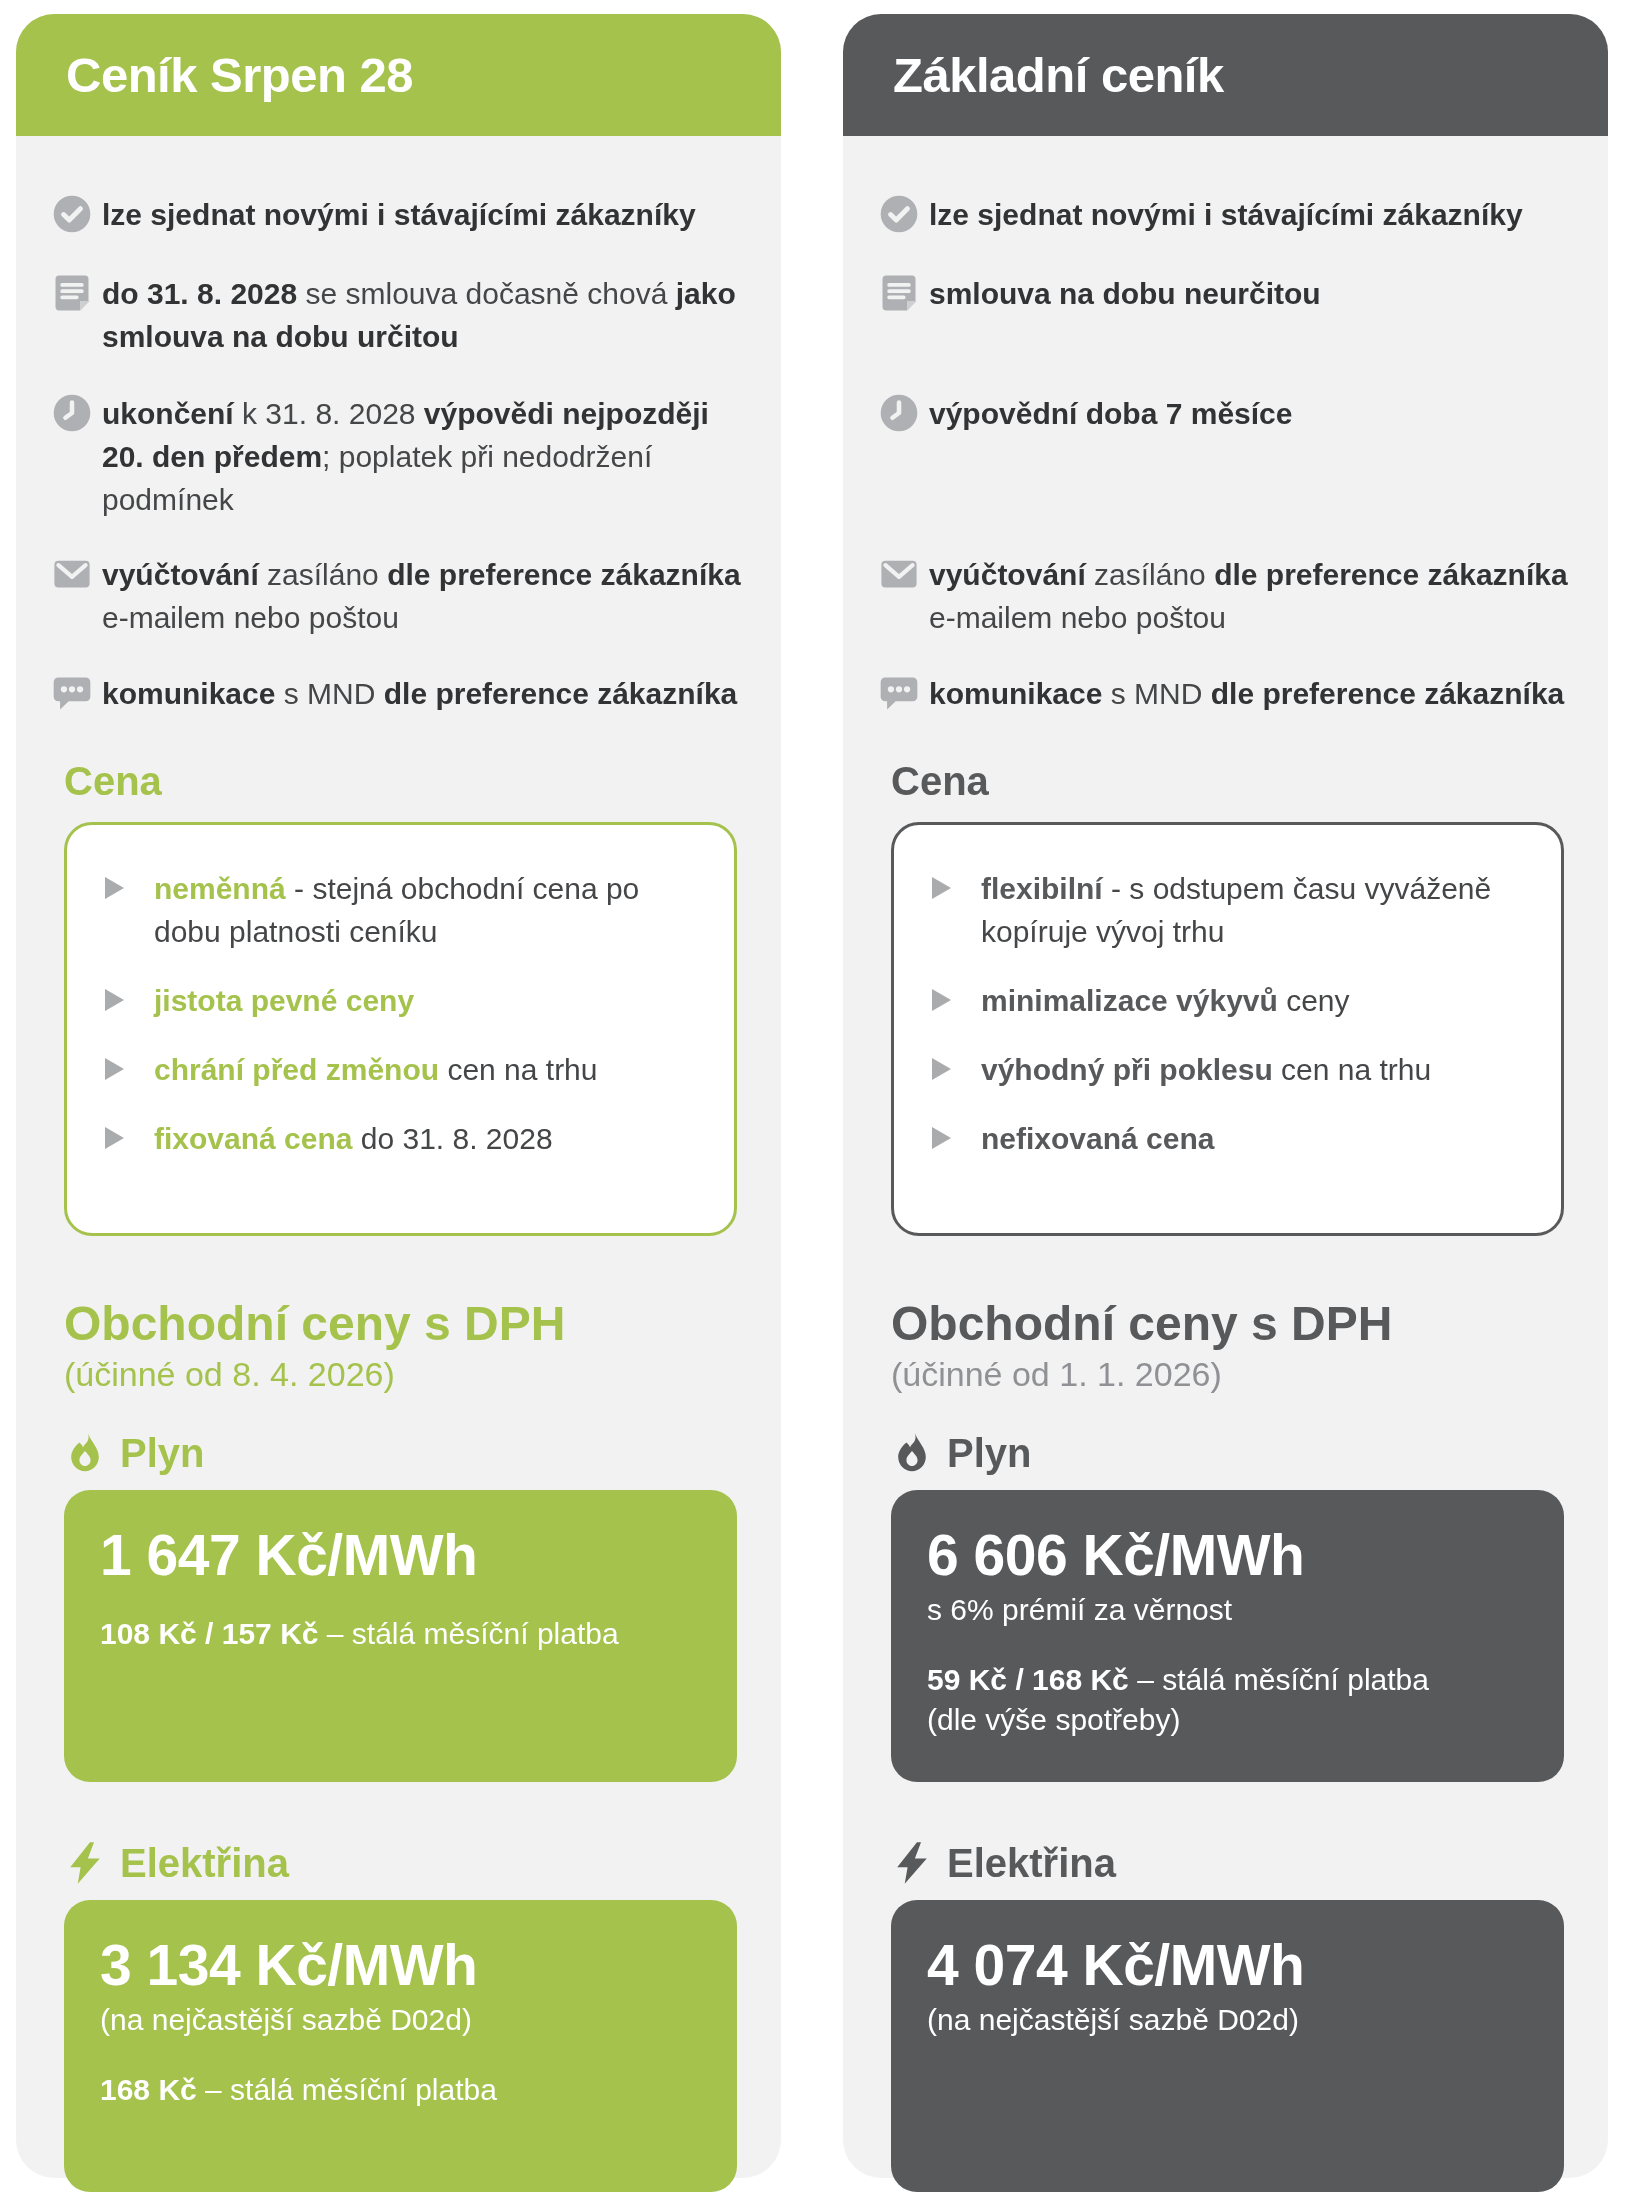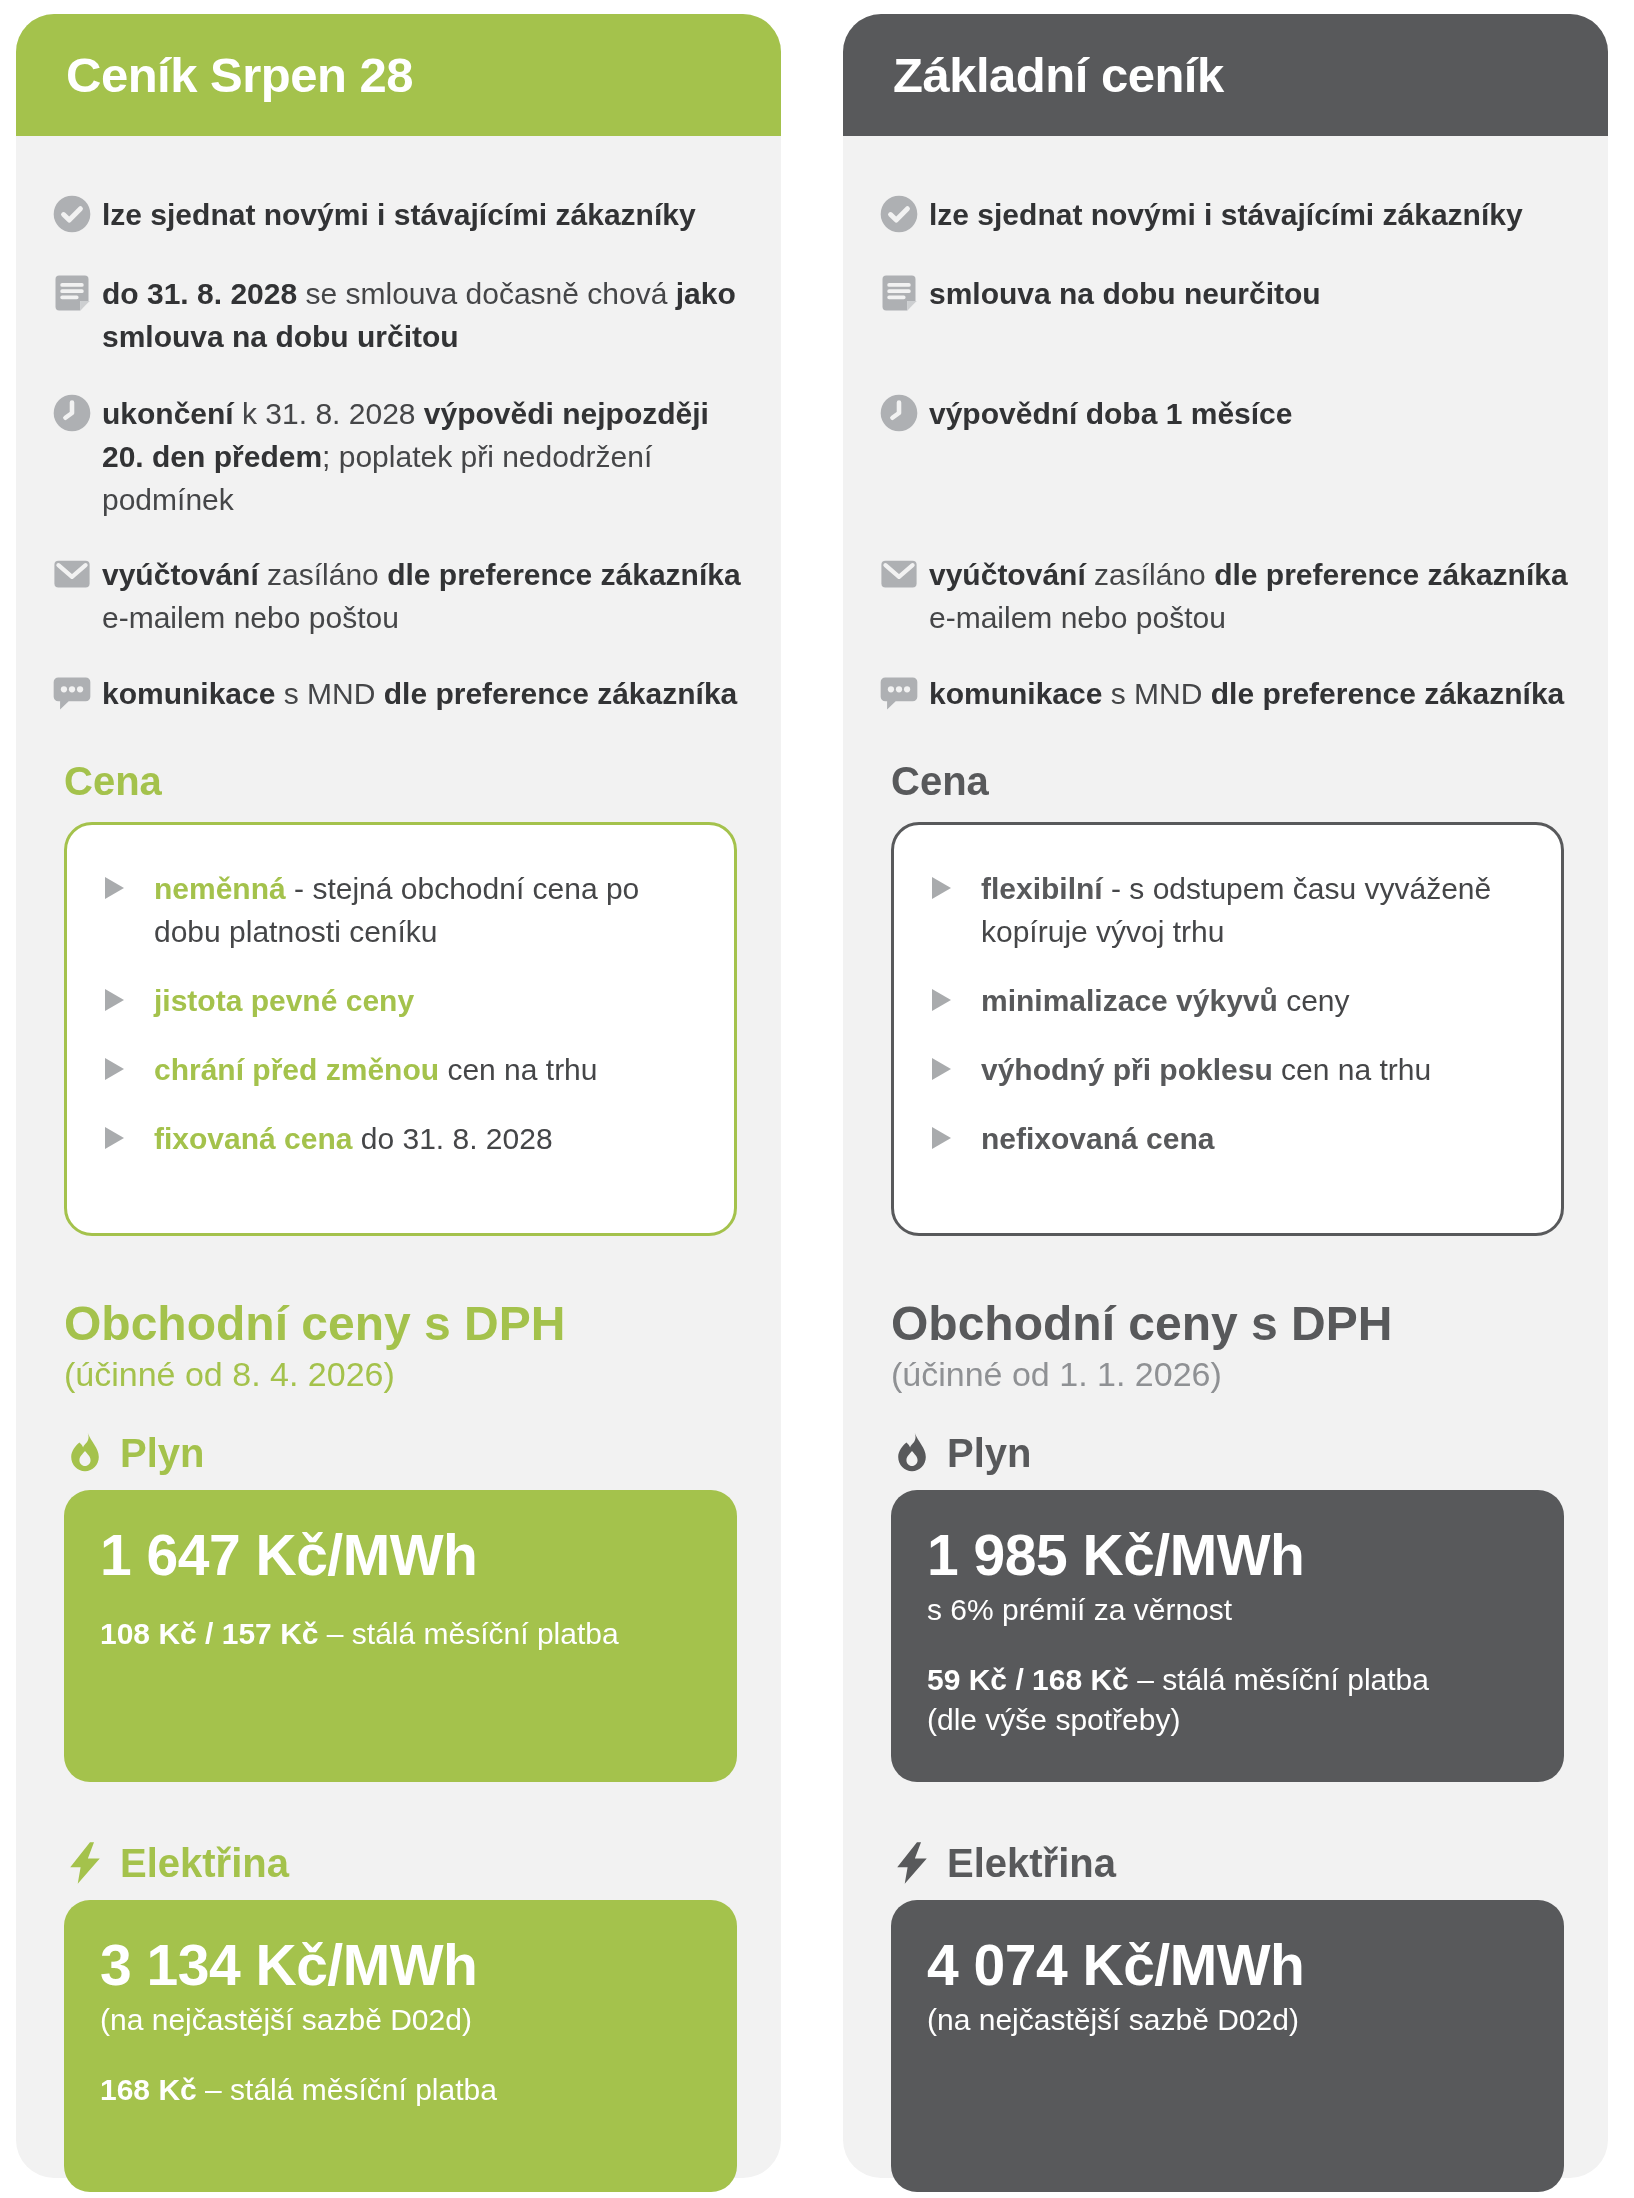--- a/index.html
+++ b/index.html
@@ -212,21 +212,21 @@
         </span>
       <p class="ftext"><span class="b">smlouva na dobu neurčitou</span></p>
     </div>
     <div class="f-row s3">
       <span class="icn">
           <svg viewBox="0 0 24 24">
             <circle cx="12" cy="12" r="10" fill="#aeb0b3"></circle>
             <path d="M12 6.3V12l-3.6 2.6" stroke="#f2f2f2" stroke-width="2.5" fill="none" stroke-linecap="round" stroke-linejoin="round"></path>
           </svg>
         </span>
-      <p class="ftext"><span class="b">výpovědní doba 1 měsíce</span></p>
+      <p class="ftext"><span class="b">výpovědní doba 7 měsíce</span></p>
     </div>
     <div class="f-row s4">
       <span class="icn">
           <svg viewBox="0 0 24 24">
             <rect x="2.4" y="4.8" width="19.2" height="14.6" rx="2.2" fill="#aeb0b3"></rect>
             <path d="M4.6 7.2l7.4 6.4 7.4-6.4" stroke="#f2f2f2" stroke-width="2.3" fill="none" stroke-linecap="round" stroke-linejoin="round"></path>
           </svg>
         </span>
       <p class="ftext"><span class="b">vyúčtování </span><span>zasíláno </span><span class="b">dle preference zákazníka</span><span> e-mailem nebo poštou</span></p>
     </div>
@@ -268,21 +268,21 @@
 
   <div class="fuel-label">
     <span class="ficn">
         <svg viewBox="0 0 24 24" fill="currentColor">
           <path fill-rule="evenodd" d="M13.4 1.4c1 2.7.2 4.3-.9 5.5-.6.7-1.3 1.3-1.5 2.2-.4-1-1-1.8-1.9-2.6C7 8.2 4.8 11 4.8 14.1c0 4.1 3.2 7.4 7.2 7.4s7.2-3.3 7.2-7.4c0-4.9-4-7.8-5.8-12.7zM12 18.8c-1.6 0-2.9-1.3-2.9-3 0-2 1.8-3.3 2.9-4.8 1.1 1.5 2.9 2.8 2.9 4.8 0 1.7-1.3 3-2.9 3z"></path>
         </svg>
       </span>
     <span>Plyn</span>
   </div>
   <div class="price-box">
-    <div class="price">1 985 Kč/MWh</div>
+    <div class="price">6 606 Kč/MWh</div>
     <div class="psub">s 6% prémií za věrnost</div>
     <p class="fee"><span class="b">59 Kč / 168 Kč</span><span> – stálá měsíční platba</span></p>
     <div class="psub2">(dle výše spotřeby)</div>
   </div>
 
   <div class="fuel-label el-label">
     <span class="ficn">
         <svg viewBox="0 0 24 24" fill="currentColor">
           <path d="M14.6 1.2L4.3 14.2h5.4L8.2 22.8 19.7 9.6h-6.2l3.2-8.4z"></path>
         </svg>

